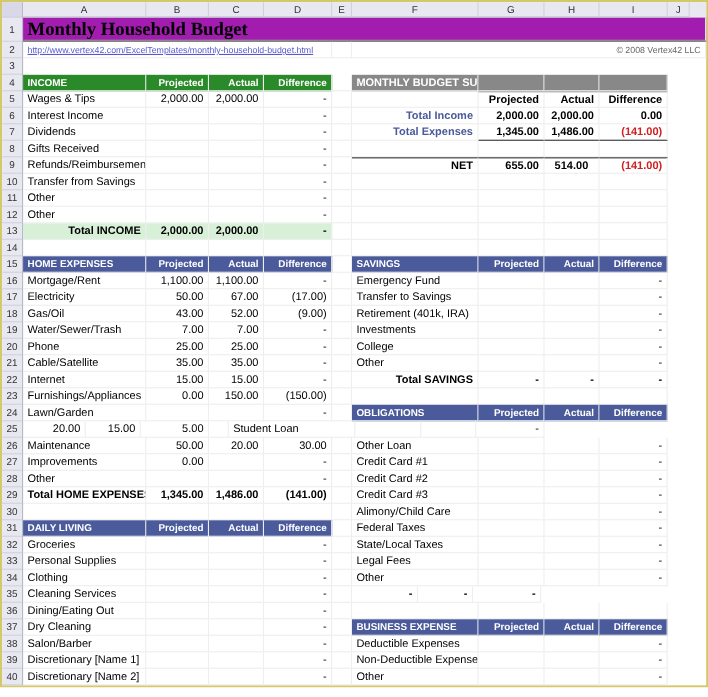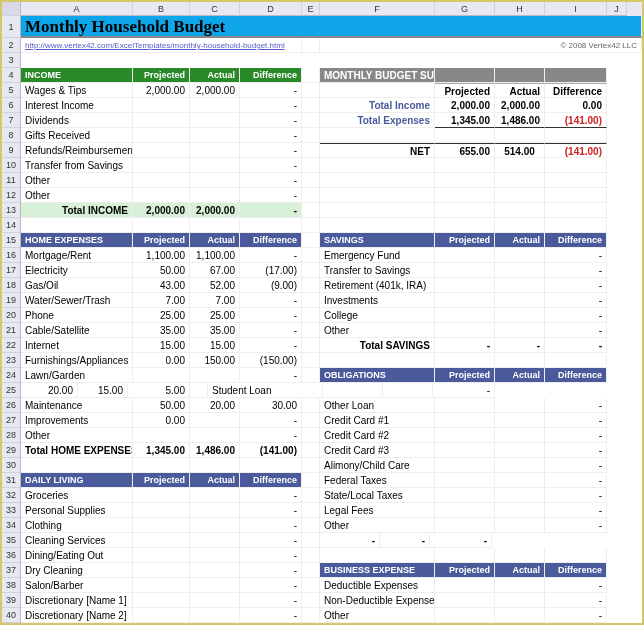--- a/index.html
+++ b/index.html
@@ -7,21 +7,21 @@
 .sheet { border:2px solid #d4c968; display:flex; }
 .rownums { background:#e8e8f0; border-right:1px solid #b8b8c8; }
 .rownums div { height:15px; line-height:15px; text-align:center; font-size:9px; color:#333; width:18px; border-bottom:1px solid #d0d0e0; }
 .rownums div:first-child { height:14px; background:#d8d8e8; }
 .colheads { display:flex; background:#e8e8f0; height:14px; }
 .colheads div { text-align:center; font-size:9px; color:#333; line-height:14px; border-right:1px solid #d0d0e0; border-bottom:1px solid #b8b8c8; }
 .content { flex:1; }
 .rows { }
 .row { display:flex; height:15px; line-height:15px; }
 .row > div { border-right:1px solid #eee; border-bottom:1px solid #eee; padding:0 4px; overflow:hidden; white-space:nowrap; }
-.title-row { background:#0ea5e9; font-family:'Times New Roman',serif; font-size:17px; font-weight:bold; height:22px !important; line-height:22px; }
+.title-row { background:#a21caf; font-family:'Times New Roman',serif; font-size:17px; font-weight:bold; height:22px !important; line-height:22px; }
 .title-row > div { border-bottom:2px solid #888; }
 .link-row { font-size:8px; }
 .link-row a { color:#5858d0; text-decoration:underline; }
 .copyright { text-align:right; font-size:8px; color:#666; }
 .hdr-green { background:#2a8a2a; color:#fff; font-weight:bold; font-size:9px; }
 .hdr-blue { background:#4a5a9a; color:#fff; font-weight:bold; font-size:9px; }
 .hdr-gray { background:#888; color:#fff; font-weight:bold; font-size:10px; }
 .cA { width:112px; }
 .cB { width:57px; text-align:right; }
 .cC { width:50px; text-align:right; }

